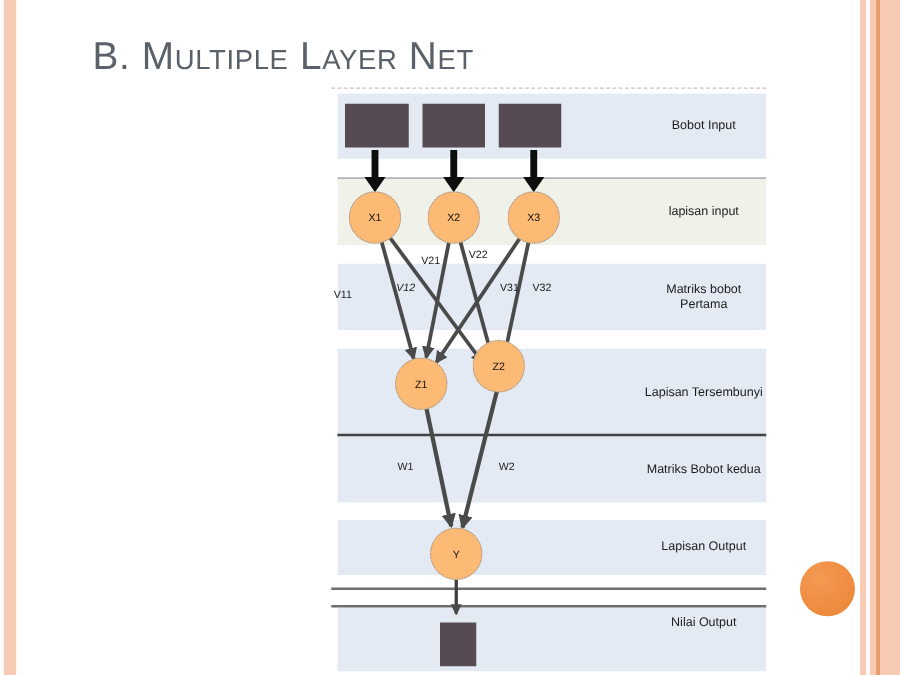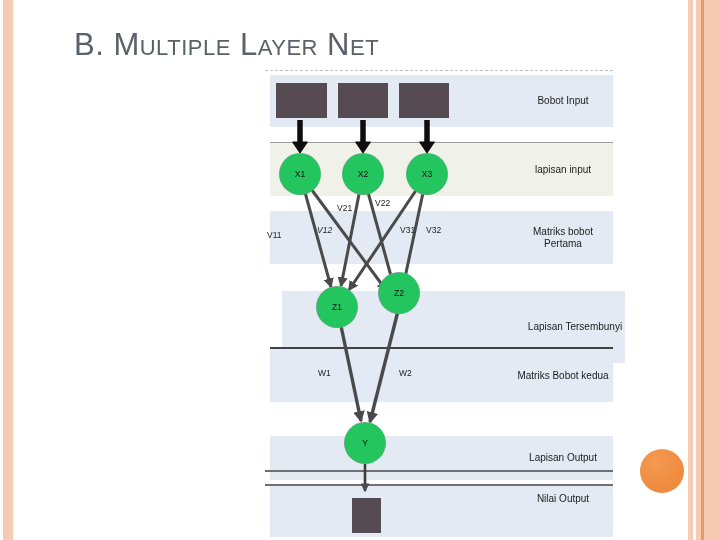--- a/index.html
+++ b/index.html
@@ -25,21 +25,21 @@
   .band.cream{background:var(--band-cream,#f0f1e8);}
   .blabel{
     position:absolute;right:2px;width:96px;text-align:center;
     font-size:10px;line-height:12px;color:#1c1c1c;
   }
   .divider{position:absolute;left:265px;width:348px;height:2px;background:#6f6f6f;}
   
   .rectnode{position:absolute;background:var(--node-dark,#564b53);z-index:3;}
   .node{
     position:absolute;width:42px;height:42px;border-radius:50%;
-    background:#22c55e;border:1px dotted #8f969e;box-sizing:border-box;
+    background:#fdba74;border:1px dotted #8f969e;box-sizing:border-box;
     display:flex;align-items:center;justify-content:center;
     font-size:8.5px;color:#111;z-index:3;
   }
   .wlabel{position:absolute;font-size:8.5px;color:#222;z-index:4;white-space:nowrap;}
   svg.net{position:absolute;left:0;top:0;z-index:2;}
   
   .accent-circle{
     position:absolute;left:640px;top:449px;width:44px;height:44px;border-radius:50%;
     background:radial-gradient(circle at 35% 30%, #f49a52, var(--accent-orange,#ee8a3e) 70%);
   }
@@ -61,27 +61,27 @@
 
   <div class="band" style="top:75px;height:52px;">
     <div class="blabel">Bobot Input</div>
   </div>
   <div class="band cream" style="top:142px;height:54px;border-top:1px solid #9c9c9c;">
     <div class="blabel">lapisan input</div>
   </div>
   <div class="band" style="top:211px;height:53px;">
     <div class="blabel">Matriks bobot Pertama</div>
   </div>
-  <div class="band" style="top:291px;height:72px;margin-left:12px;">
+  <div class="band" style="top:279px;height:72px;">
     <div class="blabel">Lapisan Tersembunyi</div>
   </div>
   <div class="band" style="top:347px;height:55px;border-top:2px solid #424242;padding-left:16px;">
     <div class="blabel">Matriks Bobot kedua</div>
   </div>
-  <div class="band" style="top:436px;height:44px;">
+  <div class="band" style="top:416px;height:44px;">
     <div class="blabel">Lapisan Output</div>
   </div>
   <div class="band" style="top:486px;height:51px;align-items:flex-start;">
     <div class="blabel" style="top:7px;">Nilai Output</div>
   </div>
 
   <div class="divider" style="top:470px;"></div>
   <div class="divider" style="top:484px;"></div>
 
   <svg class="net" width="720" height="540" viewBox="0 0 720 540">

